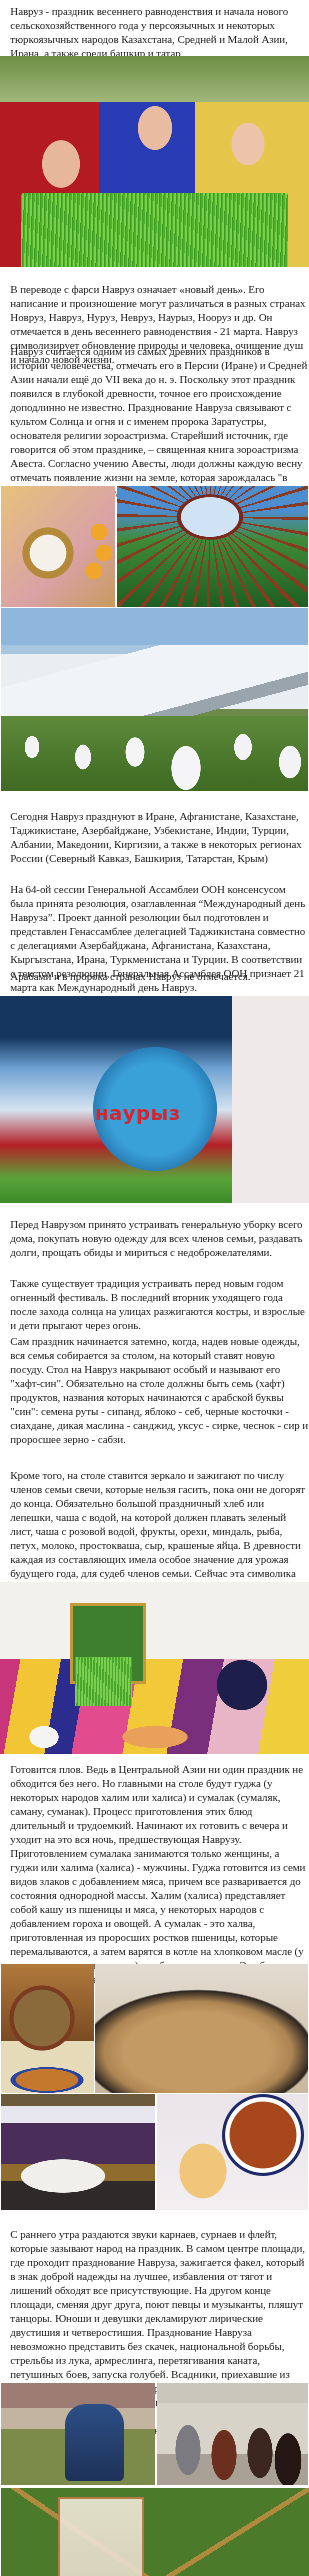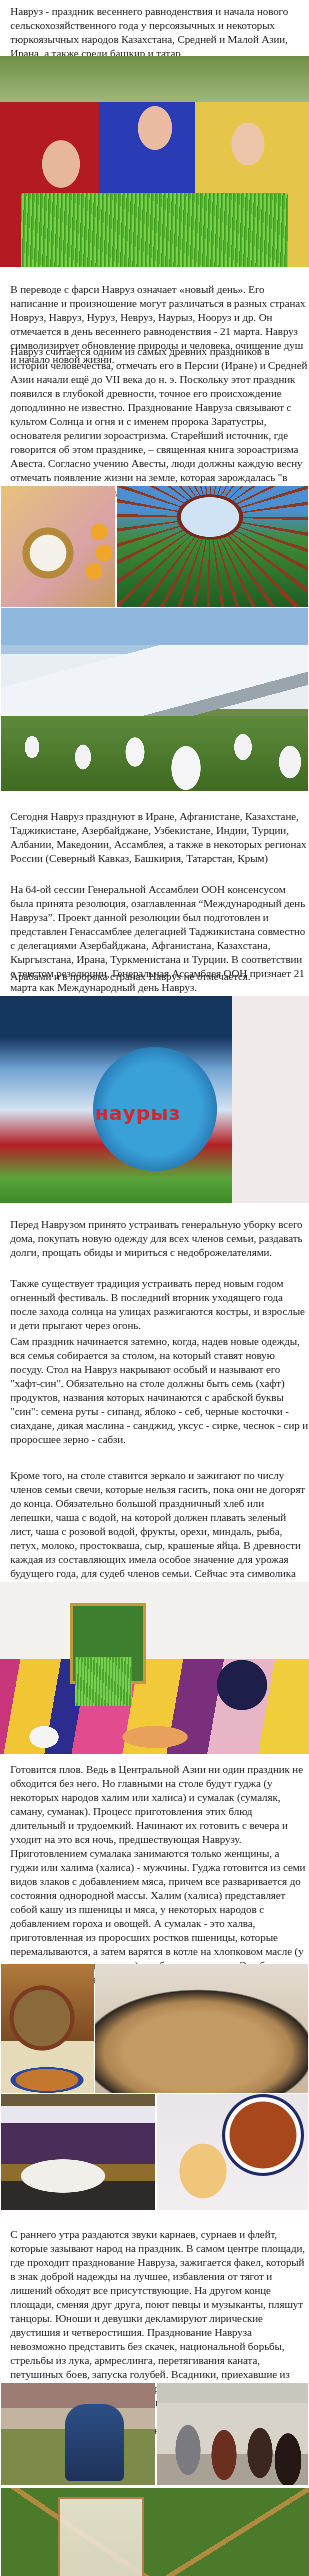--- a/index.html
+++ b/index.html
@@ -130,21 +130,21 @@
   <p class="para" style="top:282px">В переводе с фарси Навруз означает «новый день». Его написание и произношение могут различаться в разных странах  Новруз, Навруз, Нуруз, Невруз, Наурыз, Нооруз и др. Он отмечается в день весеннего равноденствия - 21 марта. Навруз символизирует обновление природы и человека, очищение душ и начало новой жизни.</p>
 
   <p class="para" style="top:344px">Навруз считается одним из самых древних праздников в истории человечества, отмечать его в Персии (Иране) и Средней Азии начали ещё до VII века до н. э. Поскольку этот праздник появился в глубокой древности, точное его происхождение доподлинно не известно. Празднование Навруза связывают с культом Солнца и огня и с именем пророка Заратустры, основателя религии зороастризма. Старейший источник, где говорится об этом празднике, – священная книга зороастризма Авеста. Согласно учению Авесты, люди должны каждую весну отмечать появление жизни на земле, которая зарождалась "в шести видах" (небо, вода, земля, растения, животные и человек)</p>
 
   <div>
     <div class="img ph-food" style="left:1px;top:486px;width:114px;height:121px" title="Кумыс в резной чаше и баурсаки"></div>
     <div class="img ph-yurt" style="left:117px;top:486px;width:191px;height:121px" title="Купол юрты на фоне гор"></div>
     <div class="img ph-mountain" style="left:1px;top:608px;width:307px;height:183px" title="Заснеженные горы и поле подснежников"></div>
   </div>
 
-  <p class="para" style="top:809px">Сегодня Навруз празднуют в Иране, Афганистане, Казахстане, Таджикистане, Азербайджане, Узбекистане, Индии, Турции, Албании, Македонии, Ассамблея, а также в некоторых регионах России (Северный Кавказ, Башкирия, Татарстан, Крым)</p>
+  <p class="para" style="top:809px">Сегодня Навруз празднуют в Иране, Афганистане, Казахстане, Таджикистане, Азербайджане, Узбекистане, Индии, Турции, Албании, Македонии, Киргизии, а также в некоторых регионах России (Северный Кавказ, Башкирия, Татарстан, Крым)</p>
 
   <p class="para" style="top:882px">На 64-ой сессии Генеральной Ассамблеи ООН консенсусом была принята резолюция, озаглавленная “Международный день Навруза”. Проект данной резолюции был подготовлен и представлен Генассамблее делегацией Таджикистана совместно с делегациями Азербайджана, Афганистана, Казахстана, Кыргызстана, Ирана, Туркменистана и Турции. В соответствии с текстом резолюции, Генеральная Ассамблея ООН признает 21 марта как Международный день Навруз.</p>
 
   <p class="para" style="top:969px">Арабами и в пророка странах Навруз не отмечается.</p>
 
   <div class="img ph-globe" style="left:0;top:996px;width:309px;height:207px" title="Руки держат глобус с надписью Наурыз"></div>
 
   <p class="para" style="top:1276px">Также существует традиция устраивать перед новым годом огненный фестиваль. В последний вторник уходящего года после захода солнца на улицах разжигаются костры, и взрослые и дети прыгают через огонь.</p>
 
   <p class="para" style="top:1217px">Перед Наврузом принято устраивать генеральную уборку всего дома, покупать новую одежду для всех членов семьи, раздавать долги, прощать обиды и мириться с недоброжелателями.</p>

